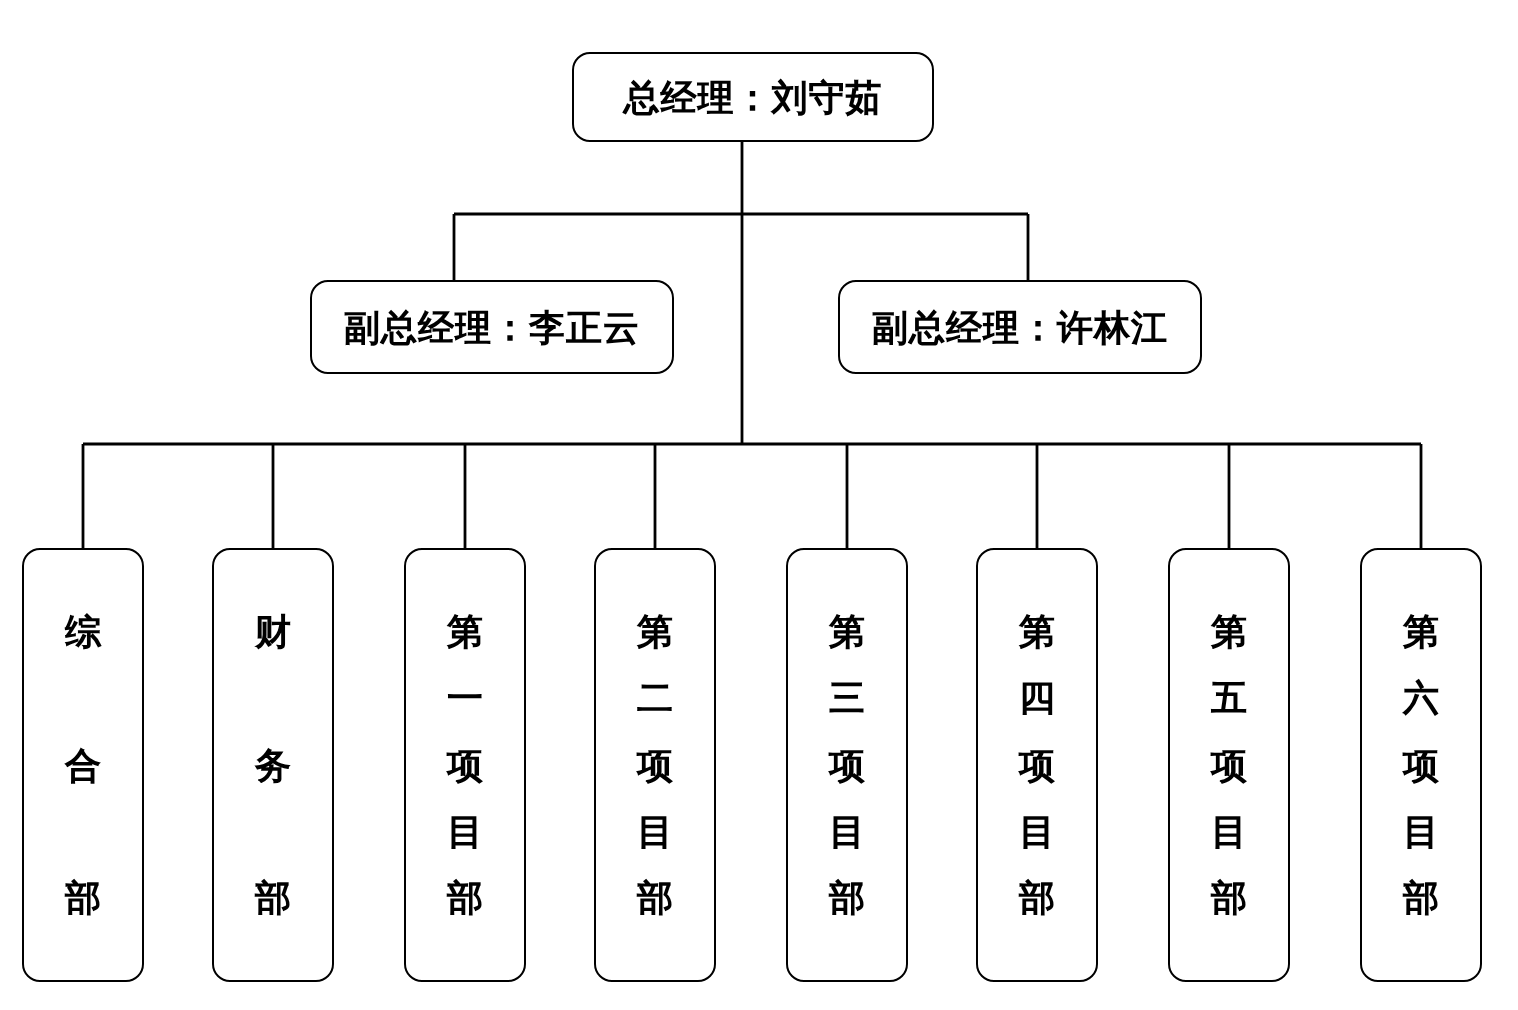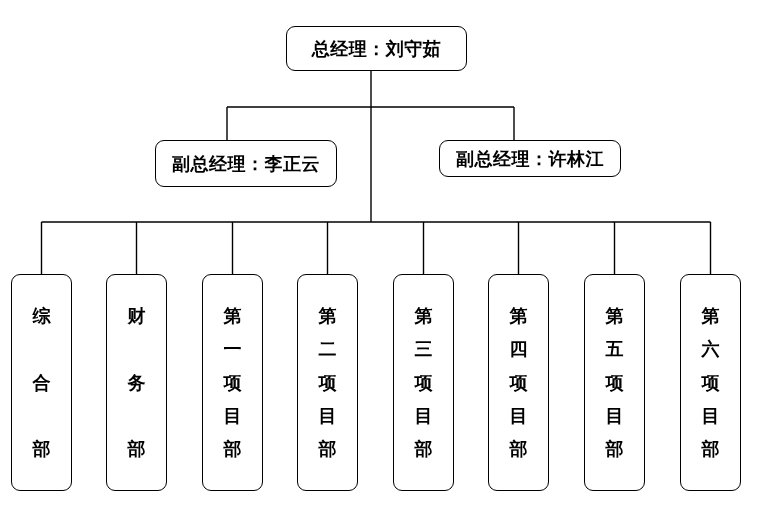--- a/index.html
+++ b/index.html
@@ -36,21 +36,21 @@
     white-space: nowrap;
     letter-spacing: 0.5px;
   }
   .node.top-box {
     left: 286px; top: 26px; width: 181px; height: 45px;
   }
   .node.deputy-left {
     left: 155px; top: 140px; width: 182px; height: 47px;
   }
   .node.deputy-right {
-    left: 419px; top: 140px; width: 182px; height: 37px; margin-left: 20px;
+    left: 419px; top: 140px; width: 182px; height: 47px;
   }
   .node.dept {
     top: 274px;
     width: 61px;
     height: 217px;
     flex-direction: column;
     justify-content: space-between;
     padding: 32px 0;
     letter-spacing: 0;
   }

